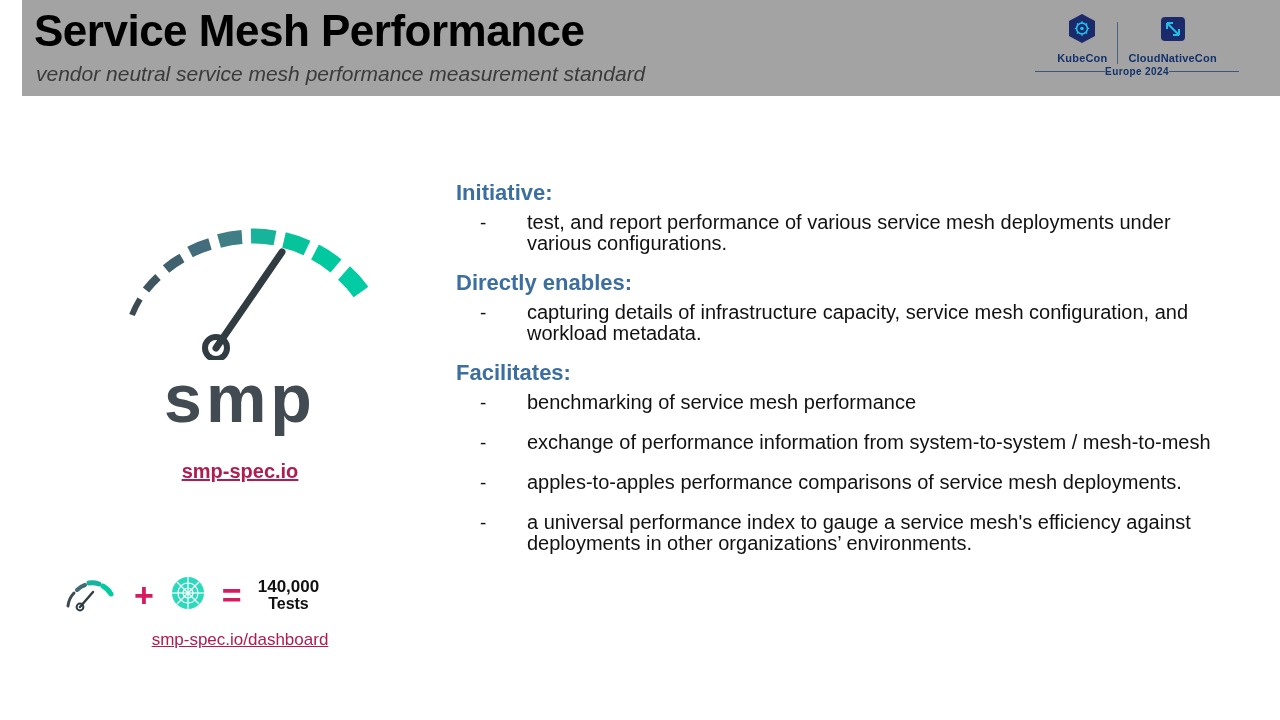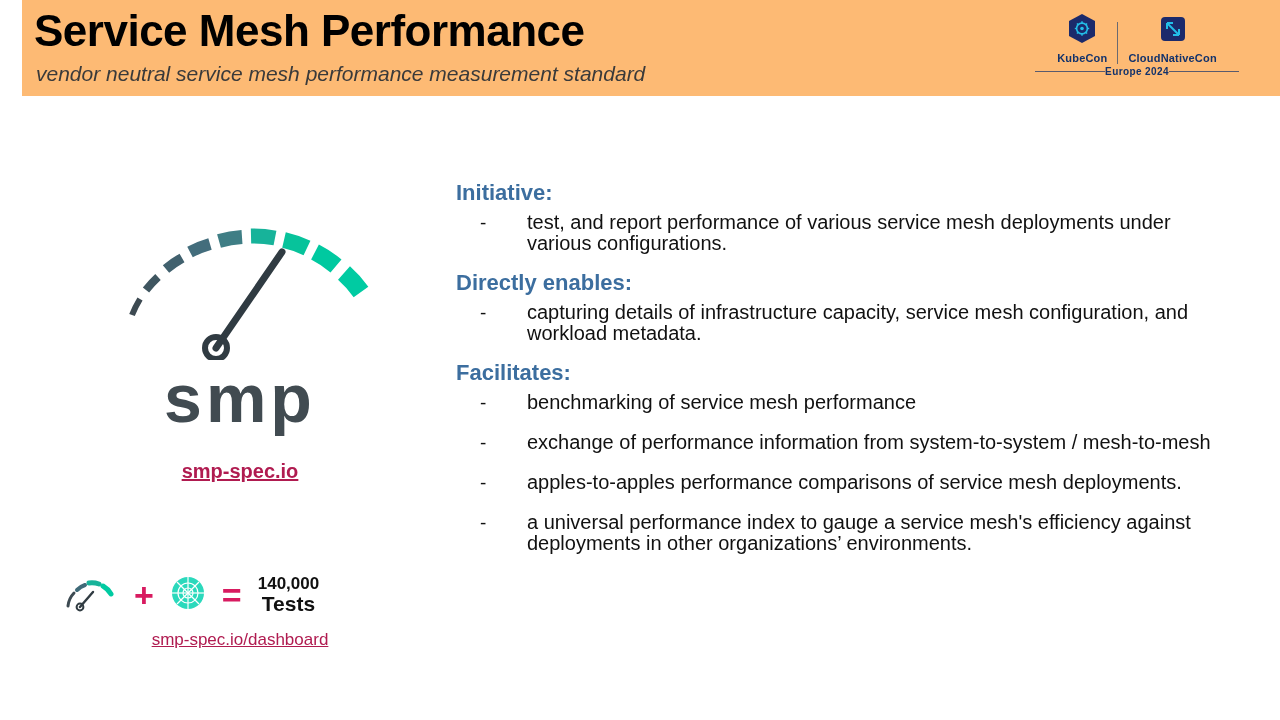--- a/index.html
+++ b/index.html
@@ -15,21 +15,21 @@
     position: relative;
   }
 
   
   .header {
     position: absolute;
     left: 0;
     top: 0;
     width: 1280px;
     height: 96px;
-    background: #fdba74;
+    background: #a3a3a3;
     box-sizing: border-box;
   }
   .header-accent {
     position: absolute;
     left: 0;
     top: 0;
     width: 22px;
     height: 96px;
     background: #ffffff;
   }
@@ -165,21 +165,21 @@
     align-items: center;
     line-height: 1.05;
     margin-left: 4px;
   }
   .eq-count .num {
     font-size: 17px;
     font-weight: bold;
     color: #111111;
   }
   .eq-count .word {
-    font-size: 21px;
+    font-size: 16px;
     font-weight: bold;
     color: #111111;
   }
   .dashboard-link {
     position: absolute;
     left: 0;
     top: 450px;
     width: 400px;
     text-align: center;
   }

